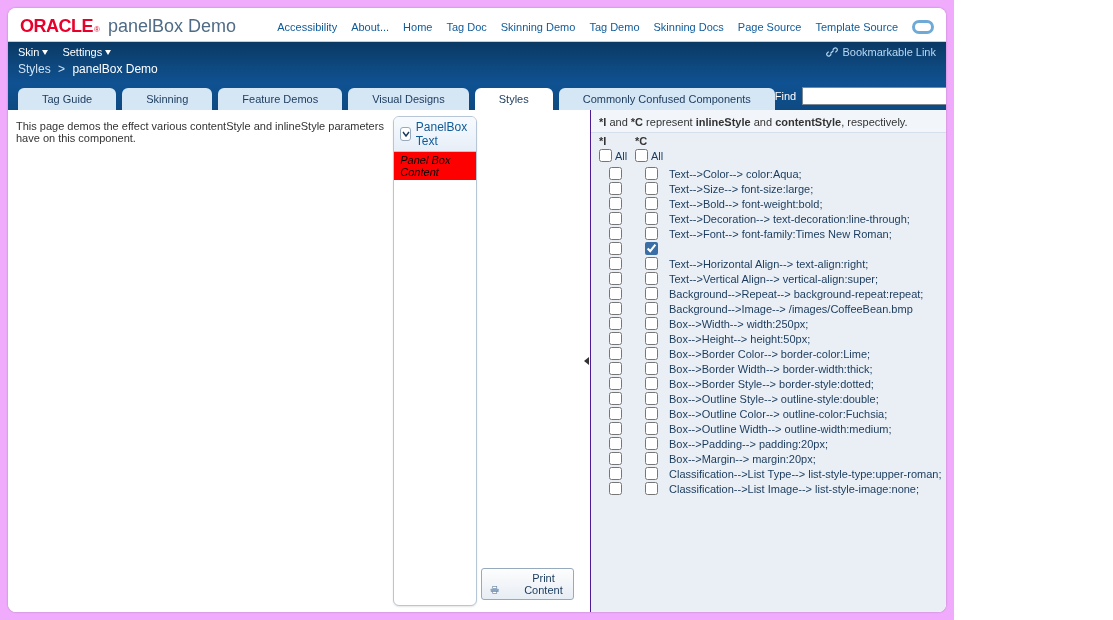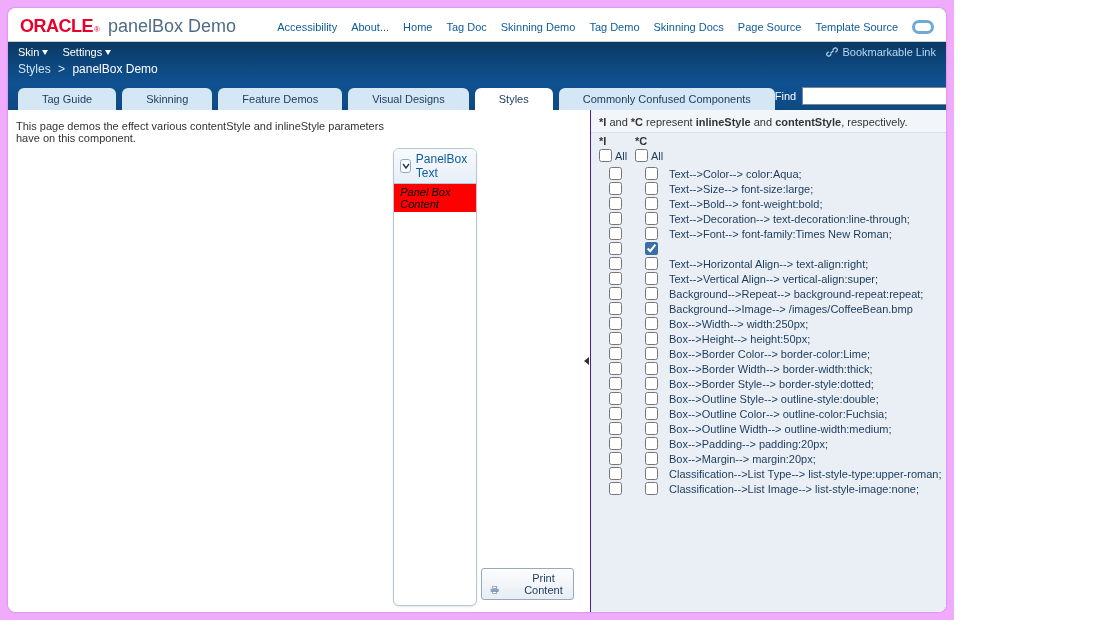--- a/index.html
+++ b/index.html
@@ -82,21 +82,20 @@
     border-right: 0;
     padding: 6px 6px 6px 6px;
   }
   .page-desc { color: #333; font-size: 11px; padding: 4px 2px 8px 2px; }
   .panelbox {
     border: 1px solid #b7c6d6;
     border-radius: 6px;
     overflow: hidden;
     background: #fff;
     box-shadow: 0 1px 2px rgba(0,0,0,0.1);
-    margin-top: 32px;
   }
   .panelbox-header {
     background: linear-gradient(#f7fbff, #e6eef7);
     border-bottom: 1px solid #b7c6d6;
     padding: 3px 6px;
     display: flex; align-items: center;
     color: #0f5b99;
     font-size: 12px;
   }
   .disclose {

